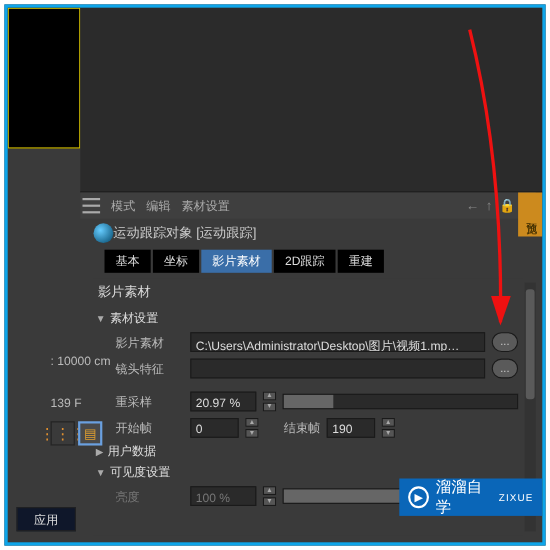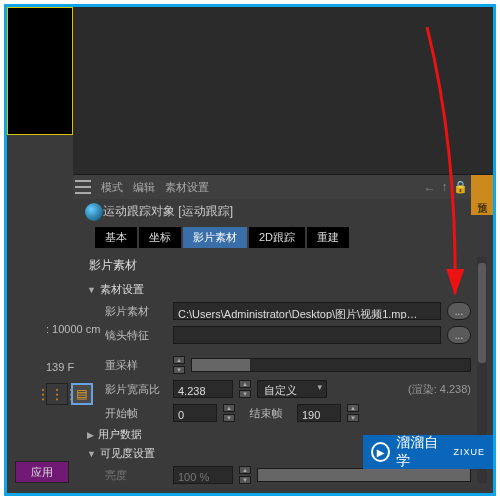--- a/index.html
+++ b/index.html
@@ -34,21 +34,21 @@
   .select { background: #2a2a2a; border: 1px solid #1a1a1a; color: #ddd; font-size: 11px; padding: 2px 16px 2px 6px; height: 18px; position: relative; cursor: pointer; }
   .select::after { content: "▾"; position: absolute; right: 4px; top: 1px; color: #aaa; font-size: 9px; }
   .dim { color: #777; }
   .dim .lbl, .dim .input, .dim .slider { color: #777; }
   .left-meta { position: absolute; left: 0; top: 310px; width: 70px; color: #bbb; font-size: 11px; margin-left: 35px; }
   .left-meta .line { padding: 6px 4px; }
   .thumbs { display: flex; gap: 3px; padding: 4px; }
   .thumb { width: 22px; height: 22px; border: 1px solid #222; display:flex; align-items:center; justify-content:center; cursor:pointer; }
   .thumb.grid { background: #3a3a3a; color: #e09030; font-size: 14px; }
   .thumb.film { background: #4a4a4a; color: #e0a030; font-size: 12px; border: 2px solid #6aa0e0; }
-  .apply-btn { position: absolute; left: 8px; bottom: 10px; width: 54px; height: 22px; background: #701a75; border: 1px solid #222; color: #ddd; font-size: 11px; display:flex; align-items:center; justify-content:center; cursor:pointer; }
+  .apply-btn { position: absolute; left: 8px; bottom: 10px; width: 54px; height: 22px; background: #0f172a; border: 1px solid #222; color: #ddd; font-size: 11px; display:flex; align-items:center; justify-content:center; cursor:pointer; }
   .watermark { position: absolute; right: 0; bottom: 24px; width: 130px; height: 34px; background: #0a66b8; color: #fff; display: flex; align-items: center; gap: 6px; padding: 0 8px; font-size: 14px; }
   .watermark .play { width: 20px; height: 20px; border: 2px solid #fff; border-radius: 50%; display:flex; align-items:center; justify-content:center; font-size:10px; }
   .watermark .sub { font-size: 9px; letter-spacing: 1px; margin-left:-2px; }
   .arrow { position: absolute; pointer-events: none; }
   .scrollbar { position:absolute; right:6px; top:250px; width:10px; bottom:10px; background:#333; }
   .scrollbar .thumbv { position:absolute; top:6px; left:1px; right:1px; height:100px; background:#5a5a5a; border-radius:3px; }
 </style>
 </head>
 <body>
 
@@ -104,48 +104,39 @@
     <div class="row">
       <span class="lbl">镜头特征</span>
       <div class="input long"></div>
       <div class="btn-dots">...</div>
     </div>
 
     <div style="height:6px"></div>
 
     <div class="row">
       <span class="lbl">重采样</span>
+      <div class="input short">20.97 %</div>
       <div class="spin">
           <div>▴</div>
           <div>▾</div>
         </div>
       <div class="slider">
           <div class="fill"></div>
         </div>
     </div>
 
-    <div class="row">
-      <span class="lbl">影片宽高比</span>
-      <div class="input short">4.238</div>
-      <div class="spin">
-          <div>▴</div>
-          <div>▾</div>
-        </div>
-      <div class="select" style="width:70px">自定义</div>
-      <span style="color:#999; margin-left:auto;">(渲染:  4.238)</span>
-    </div>
 
     <div class="row">
       <span class="lbl">开始帧</span>
       <div class="input short" style="width:44px">0</div>
       <div class="spin">
           <div>▴</div>
           <div>▾</div>
         </div>
-      <span style="width:50px; text-align:center; color:#bbb;">结束帧</span>
+      <span style="width:50px; text-align:right; color:#bbb;">结束帧</span>
       <div class="input short" style="width:44px">190</div>
       <div class="spin">
           <div>▴</div>
           <div>▾</div>
         </div>
     </div>
 
     <div class="section-hdr">
       <span class="tri">▶</span>
       <span>用户数据</span>

